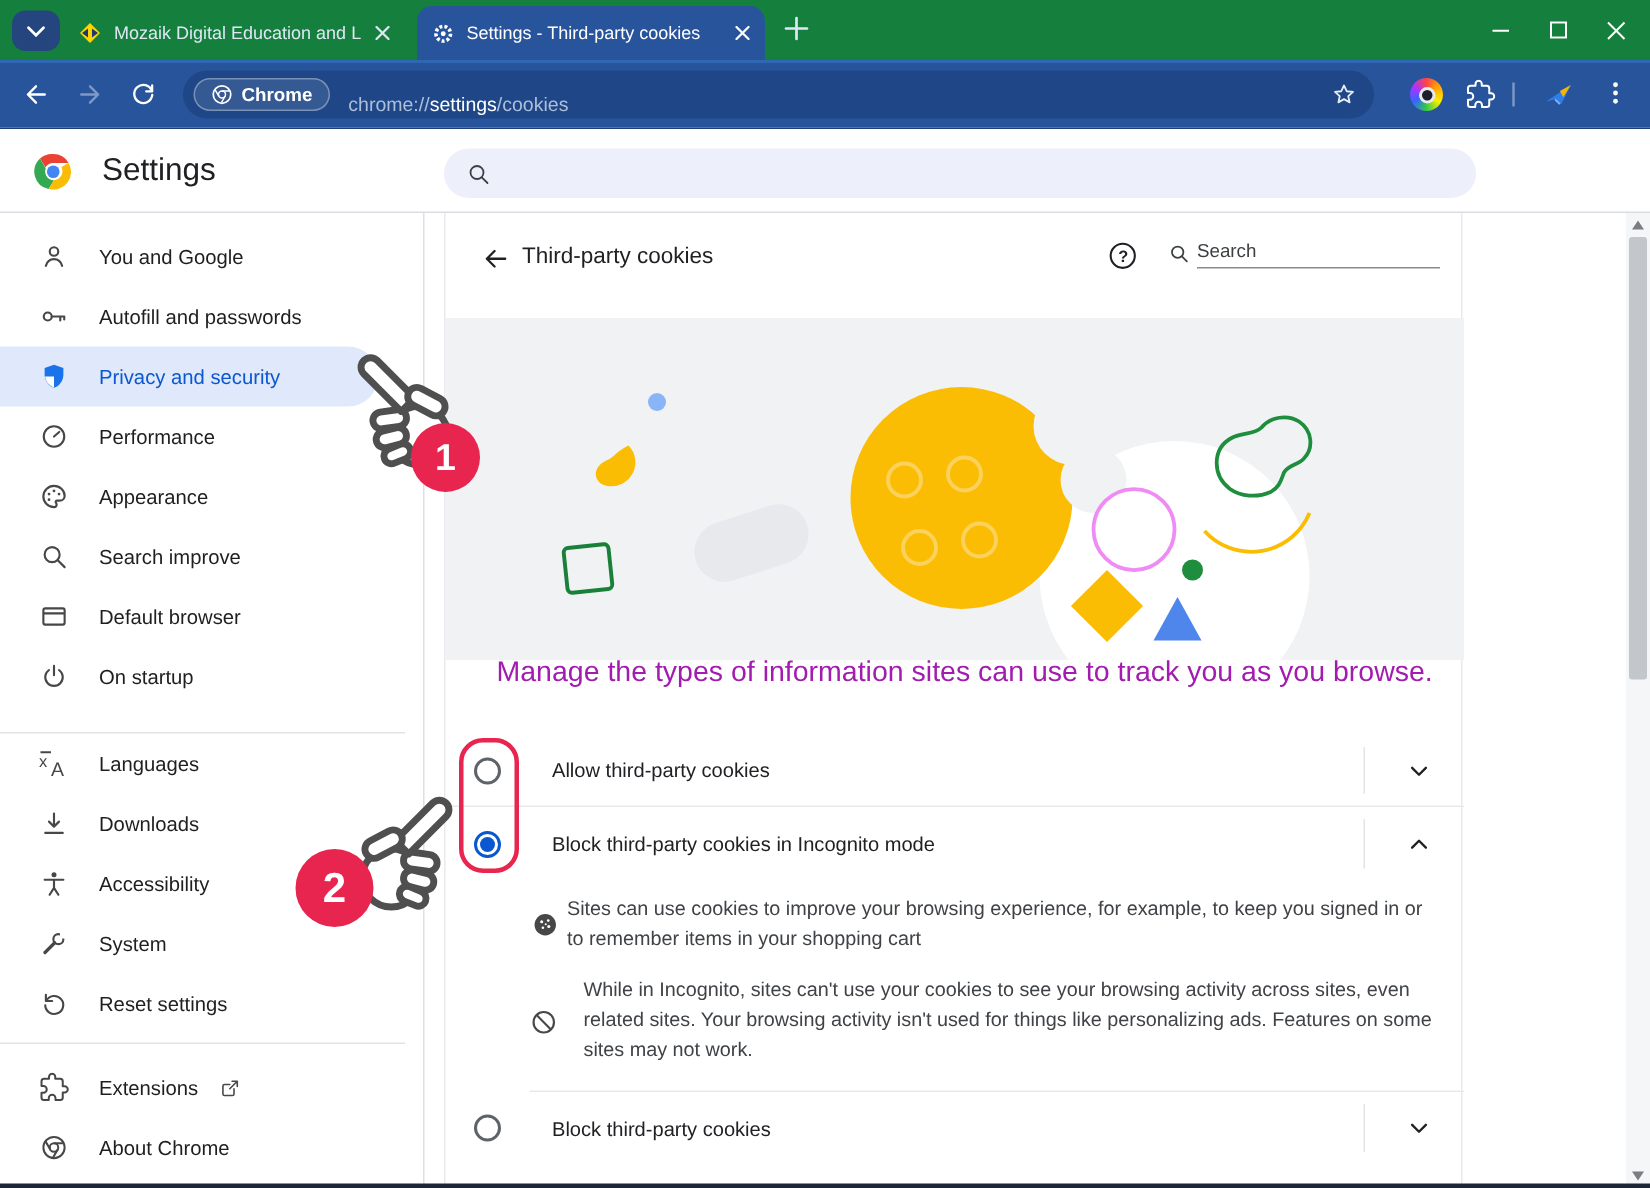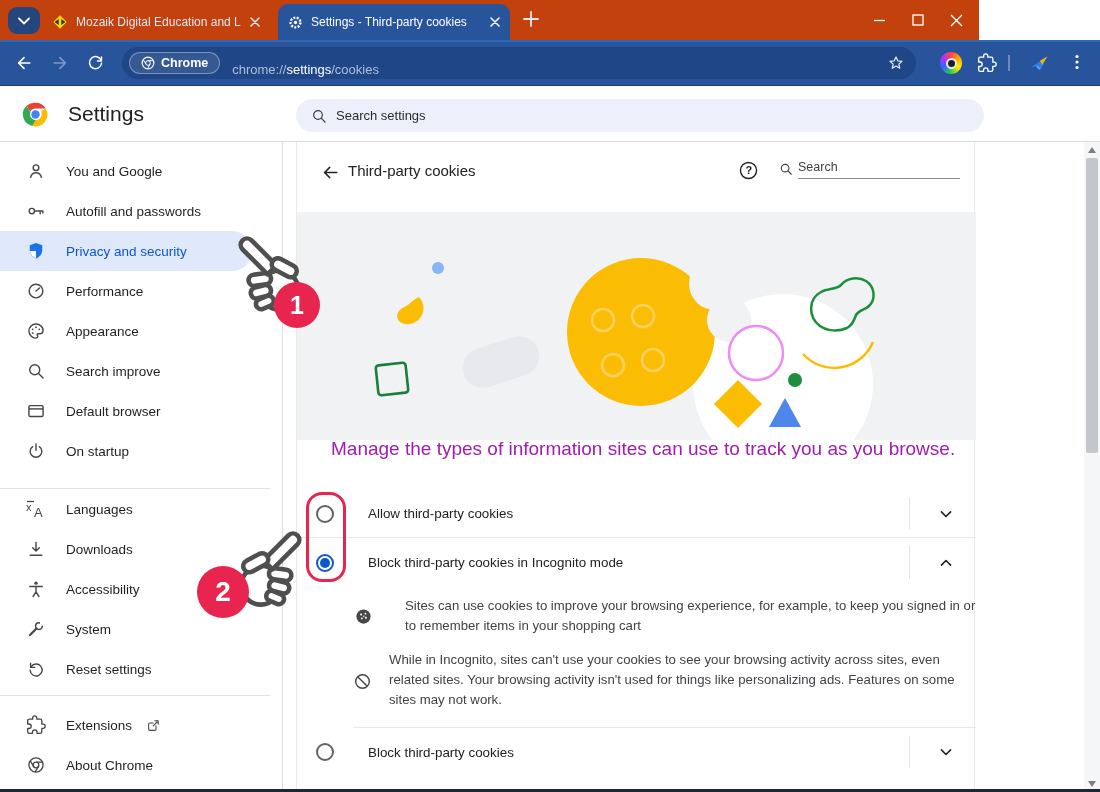--- a/index.html
+++ b/index.html
@@ -2,21 +2,21 @@
 <html><head>
 <meta charset="utf-8">
 <style>
   * { margin:0; padding:0; box-sizing:border-box; }
   body { font-family:"Liberation Sans",sans-serif; background:#fff; }
   .screen { position:relative; width:1100px; height:792px; overflow:hidden; background:#fff; }
   .abs { position:absolute; }
   svg { display:block; }
 
   
-  .tabbar { position:absolute; left:0; top:0; width:979px; height:40px; background:#c2410c; }
+  .tabbar { position:absolute; left:0; top:0; width:1100px; height:40px; background:#15803d; }
   .tab-search { position:absolute; left:8px; top:7px; width:32px; height:27px; background:#24457e; border-radius:9px; display:flex; align-items:center; justify-content:center; }
   .tab { position:absolute; top:4px; height:36px; display:flex; align-items:center; gap:8px; padding:0 10px; color:#dfe7f5; }
   .tab1 { left:42px; width:228px; }
   .tab2 { left:278px; width:232px; background:#28549c; border-radius:10px 10px 0 0; color:#fff; }
   .tab-title { font-size:12px; white-space:nowrap; overflow:hidden; flex:1; }
   .newtab { position:absolute; left:522px; top:10px; }
   .wincontrols { position:absolute; right:6px; top:0; height:40px; display:flex; align-items:center; gap:26px; padding-right:10px; }
 
   .toolbar { position:absolute; left:0; top:40px; width:1100px; height:46px; background:linear-gradient(#2f67b3 0, #2f67b3 2px, #28549c 2px); border-bottom:1px solid #1d3e74; }
   .navbtn { position:absolute; top:53px; }
@@ -201,21 +201,20 @@
       <circle cx="24" cy="24" r="9.5" fill="#fff"></circle>
       <circle cx="24" cy="24" r="7.5" fill="#4285f4"></circle>
     </svg>
   </div>
   <div class="app-title">Settings</div>
   <div class="search-pill">
     <svg width="16" height="16" viewBox="0 0 24 24">
         <circle cx="10.5" cy="10.5" r="6.5" fill="none" stroke="#3c4043" stroke-width="1.8"></circle>
         <path d="M15.3 15.3L21 21" stroke="#3c4043" stroke-width="1.8" stroke-linecap="round"></path>
       </svg>
-    <input placeholder="Search settings" style="">
   </div>
 
   <div class="sidebar">
     <div class="side-item">
       <span class="sicon">
           <svg viewBox="0 0 24 24" width="20" height="20">
             <circle cx="12" cy="8" r="3.4" fill="none" stroke="currentColor" stroke-width="1.7"></circle>
             <path d="M5.5 19.5c1-3.6 3.6-5.4 6.5-5.4s5.5 1.8 6.5 5.4" fill="none" stroke="currentColor" stroke-width="1.7" stroke-linecap="round"></path>
           </svg>
         </span>
@@ -440,21 +439,21 @@
     <div class="abs" style="left:57px;top:465px">
       <svg width="19" height="19" viewBox="0 0 24 24">
           <circle cx="12" cy="12" r="9" fill="#474747"></circle>
           <circle cx="9" cy="9.5" r="1.3" fill="#fff"></circle>
           <circle cx="14.5" cy="8.5" r="1.1" fill="#fff"></circle>
           <circle cx="10" cy="14.5" r="1.1" fill="#fff"></circle>
           <circle cx="15" cy="13.5" r="1.3" fill="#fff"></circle>
           <circle cx="12.4" cy="11.6" r="0.9" fill="#fff"></circle>
         </svg>
     </div>
-    <div class="detail-text" style="left:108px;top:454px">Sites can use cookies to improve your browsing experience, for example, to keep you signed in or to remember items in your shopping cart</div>
+    <div class="detail-text" style="left:81px;top:454px">Sites can use cookies to improve your browsing experience, for example, to keep you signed in or to remember items in your shopping cart</div>
     <div class="abs" style="left:56px;top:530px">
       <svg width="19" height="19" viewBox="0 0 24 24">
           <circle cx="12" cy="12" r="8.6" fill="none" stroke="#474747" stroke-width="1.8"></circle>
           <path d="M6.2 6.2l11.6 11.6" stroke="#474747" stroke-width="1.8"></path>
         </svg>
     </div>
     <div class="detail-text" style="left:92px;top:508px">While in Incognito, sites can't use your cookies to see your browsing activity across sites, even related sites. Your browsing activity isn't used for things like personalizing ads. Features on some sites may not work.</div>
 
     <div class="hdiv" style="left:56px;top:585px;width:623px"></div>
 

